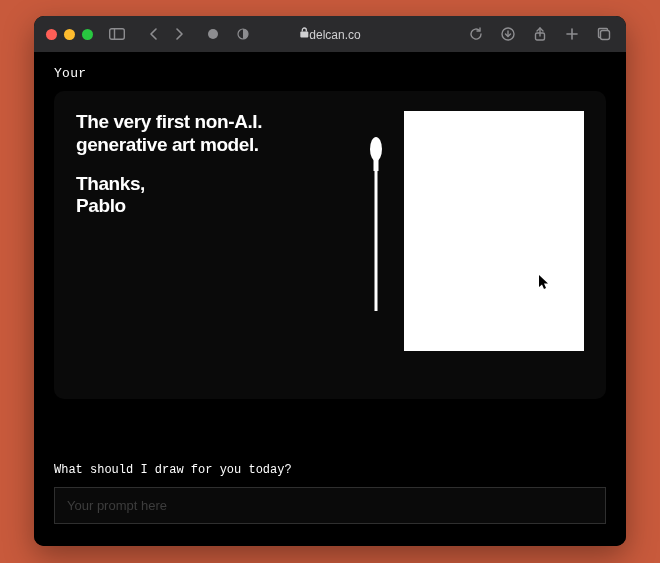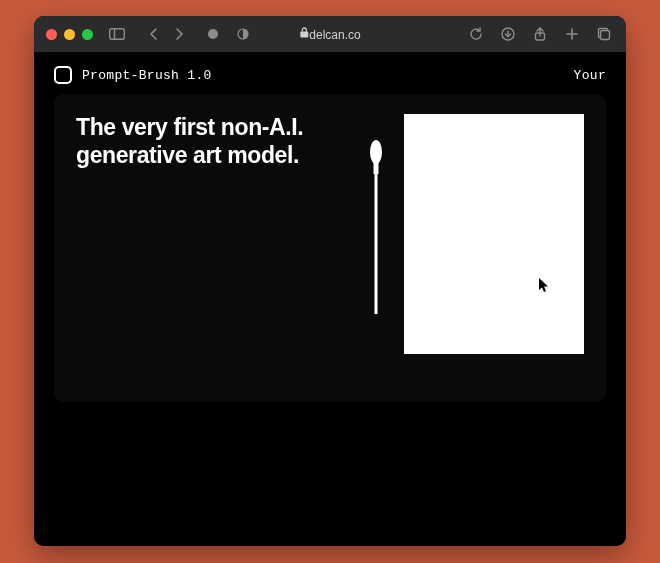--- a/index.html
+++ b/index.html
@@ -83,21 +83,21 @@
     padding: 20px 22px 24px 22px;
     display: flex;
     gap: 18px;
     align-items: flex-start;
     height: 308px;
   }
   .copy {
     flex: 1;
     color: #fff;
     font-weight: 700;
-    font-size: 23px;
+    font-size: 19px;
     line-height: 1.2;
     letter-spacing: -0.4px;
   }
   .copy p { margin-bottom: 16px; }
   .brush {
     flex: 0 0 20px;
     display: flex;
     align-items: flex-start;
     justify-content: center;
     padding-top: 26px;
@@ -227,44 +227,48 @@
             <rect x="3.5" y="3.5" width="9" height="9" rx="2"></rect>
             <path d="M3.5 10.5 H2.5 a1 1 0 0 1 -1 -1 V2.5 a1 1 0 0 1 1 -1 H9.5 a1 1 0 0 1 1 1 V3.5"></path>
           </svg>
       </div>
     </div>
   </div>
 
   <div class="content">
 
     <div class="app-header">
-      <div class="left">
-        <div class="logo"></div>
-        <span>Prompt-Brush 1.0</span>
-      </div>
       <span>Your</span>
     </div>
 
     <div class="card">
       <div class="copy">
         <p>The very first non-A.I. generative art model.</p>
+        <p>
+          <span>Thanks,</span><br>
+          <span>Pablo</span>
+        </p>
       </div>
 
       <div class="brush">
         <svg viewBox="0 0 18 180">
           <ellipse cx="9" cy="12" rx="6" ry="12" fill="#fff"></ellipse>
           <rect x="6.5" y="22" width="5" height="12" fill="#fff"></rect>
           <rect x="7.5" y="34" width="3" height="140" fill="#fff"></rect>
         </svg>
       </div>
 
       <div class="paper">
         <span class="cursor">
           <svg width="11" height="15" viewBox="0 0 11 15">
               <path d="M0 0 L0 12 L3 9.5 L5 14 L7 13 L5 8.5 L9 8.5 Z" fill="#000"></path>
             </svg>
         </span>
       </div>
     </div>
 
+    <div class="prompt-section">
+      <div class="prompt-label">What should I draw for you today?</div>
+      <input class="prompt-input" type="text" placeholder="Your prompt here" style="">
+    </div>
 
   </div>
 </div>
 
 </body></html>

